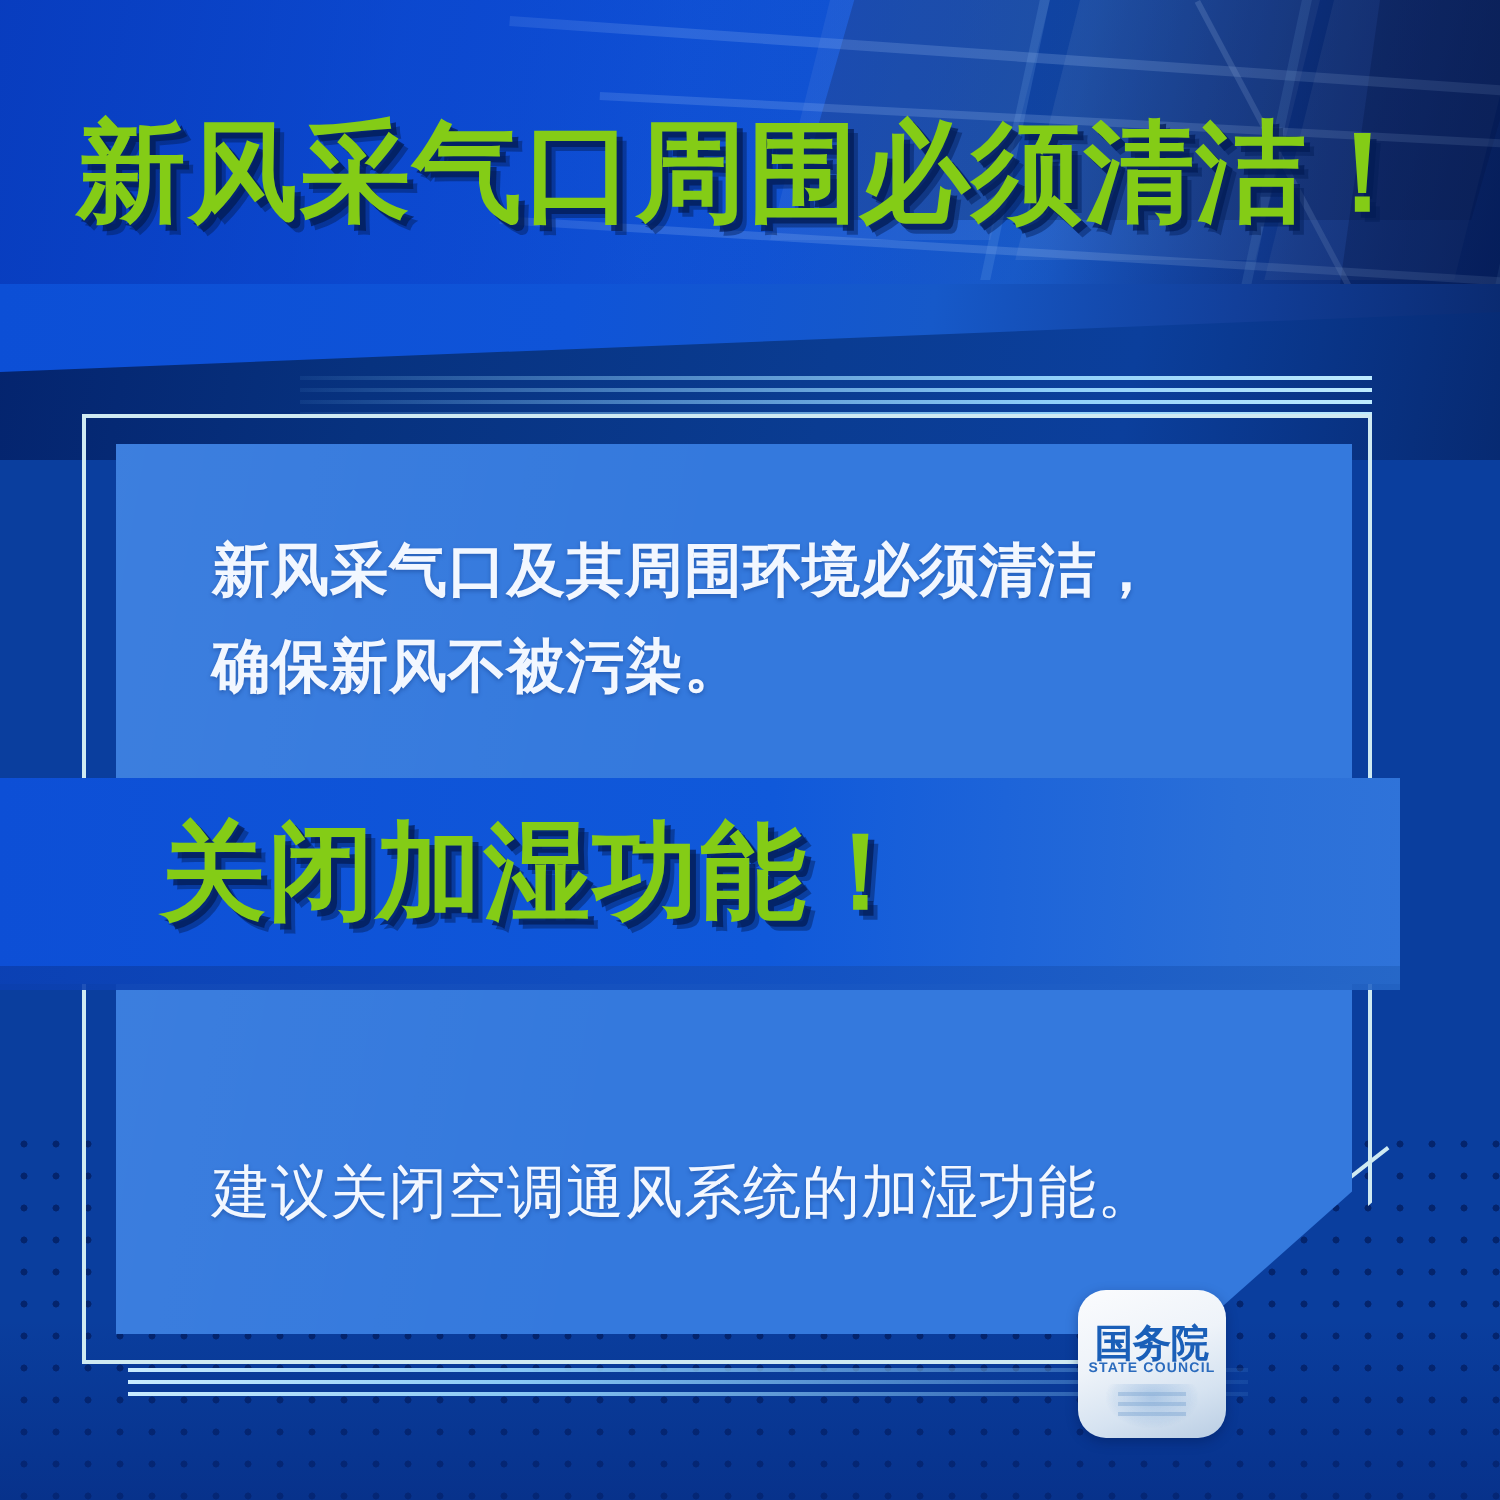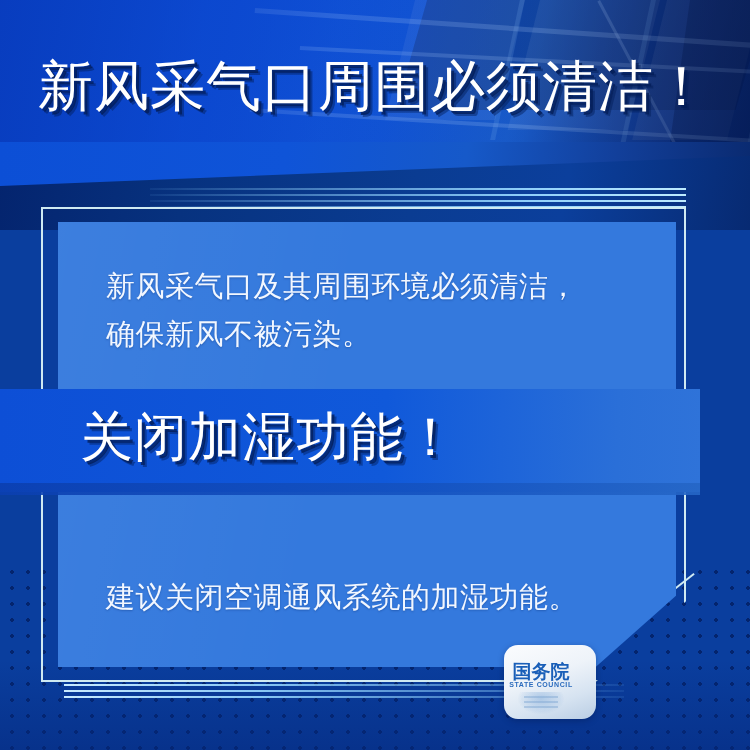--- a/index.html
+++ b/index.html
@@ -147,22 +147,22 @@
   .stripes-bot span {
     background: linear-gradient(90deg, rgba(200,235,255,1) 0%, rgba(150,215,255,0.9) 35%, rgba(120,190,250,0.10) 100%);
   }
   .stripes-bot {
     left: 64px; top: 684px; width: 560px;
   }
 
   
   .headline {
     position: absolute;
-    color: #ffffff;
-    font-weight: normal;
+    color: #84cc16;
+    font-weight: bold;
     letter-spacing: 1px;
     white-space: nowrap;
     text-shadow:
        3px 3px 0 rgba(3,28,86,0.75),
        5px 5px 0 rgba(3,28,86,0.45);
   }
   .headline-1 {
     left: 38px; top: 53px;
     font-size: 55px;
     line-height: 66px;
@@ -192,28 +192,28 @@
   
   .body-text {
     position: absolute;
     color: #f2f7ff;
     font-size: 29px;
     line-height: 48px;
     letter-spacing: 0.5px;
     white-space: pre-line;
     text-shadow: 0 1px 2px rgba(6,40,110,0.35);
   }
-  .body-1 { left: 106px; top: 262px; width: 540px; }
+  .body-1 { left: 106px; top: 262px; width: 540px; font-weight: bold; }
   .body-2 { left: 106px; top: 573px; width: 540px; }
 
   
   .badge {
     position: absolute;
-    left: 504px; top: 645px;
-    width: 92px; height: 74px;
+    left: 539px; top: 645px;
+    width: 74px; height: 74px;
     border-radius: 14px;
     background: linear-gradient(160deg, #fbfcfe 0%, #eef3f9 42%, #d6e3f1 72%, #b9cde3 100%);
     box-shadow: 0 2px 6px rgba(0,20,70,0.35);
     overflow: hidden;
   }
   .badge-cn {
     position: absolute;
     left: 0; top: 14px;
     width: 74px;
     text-align: center;

